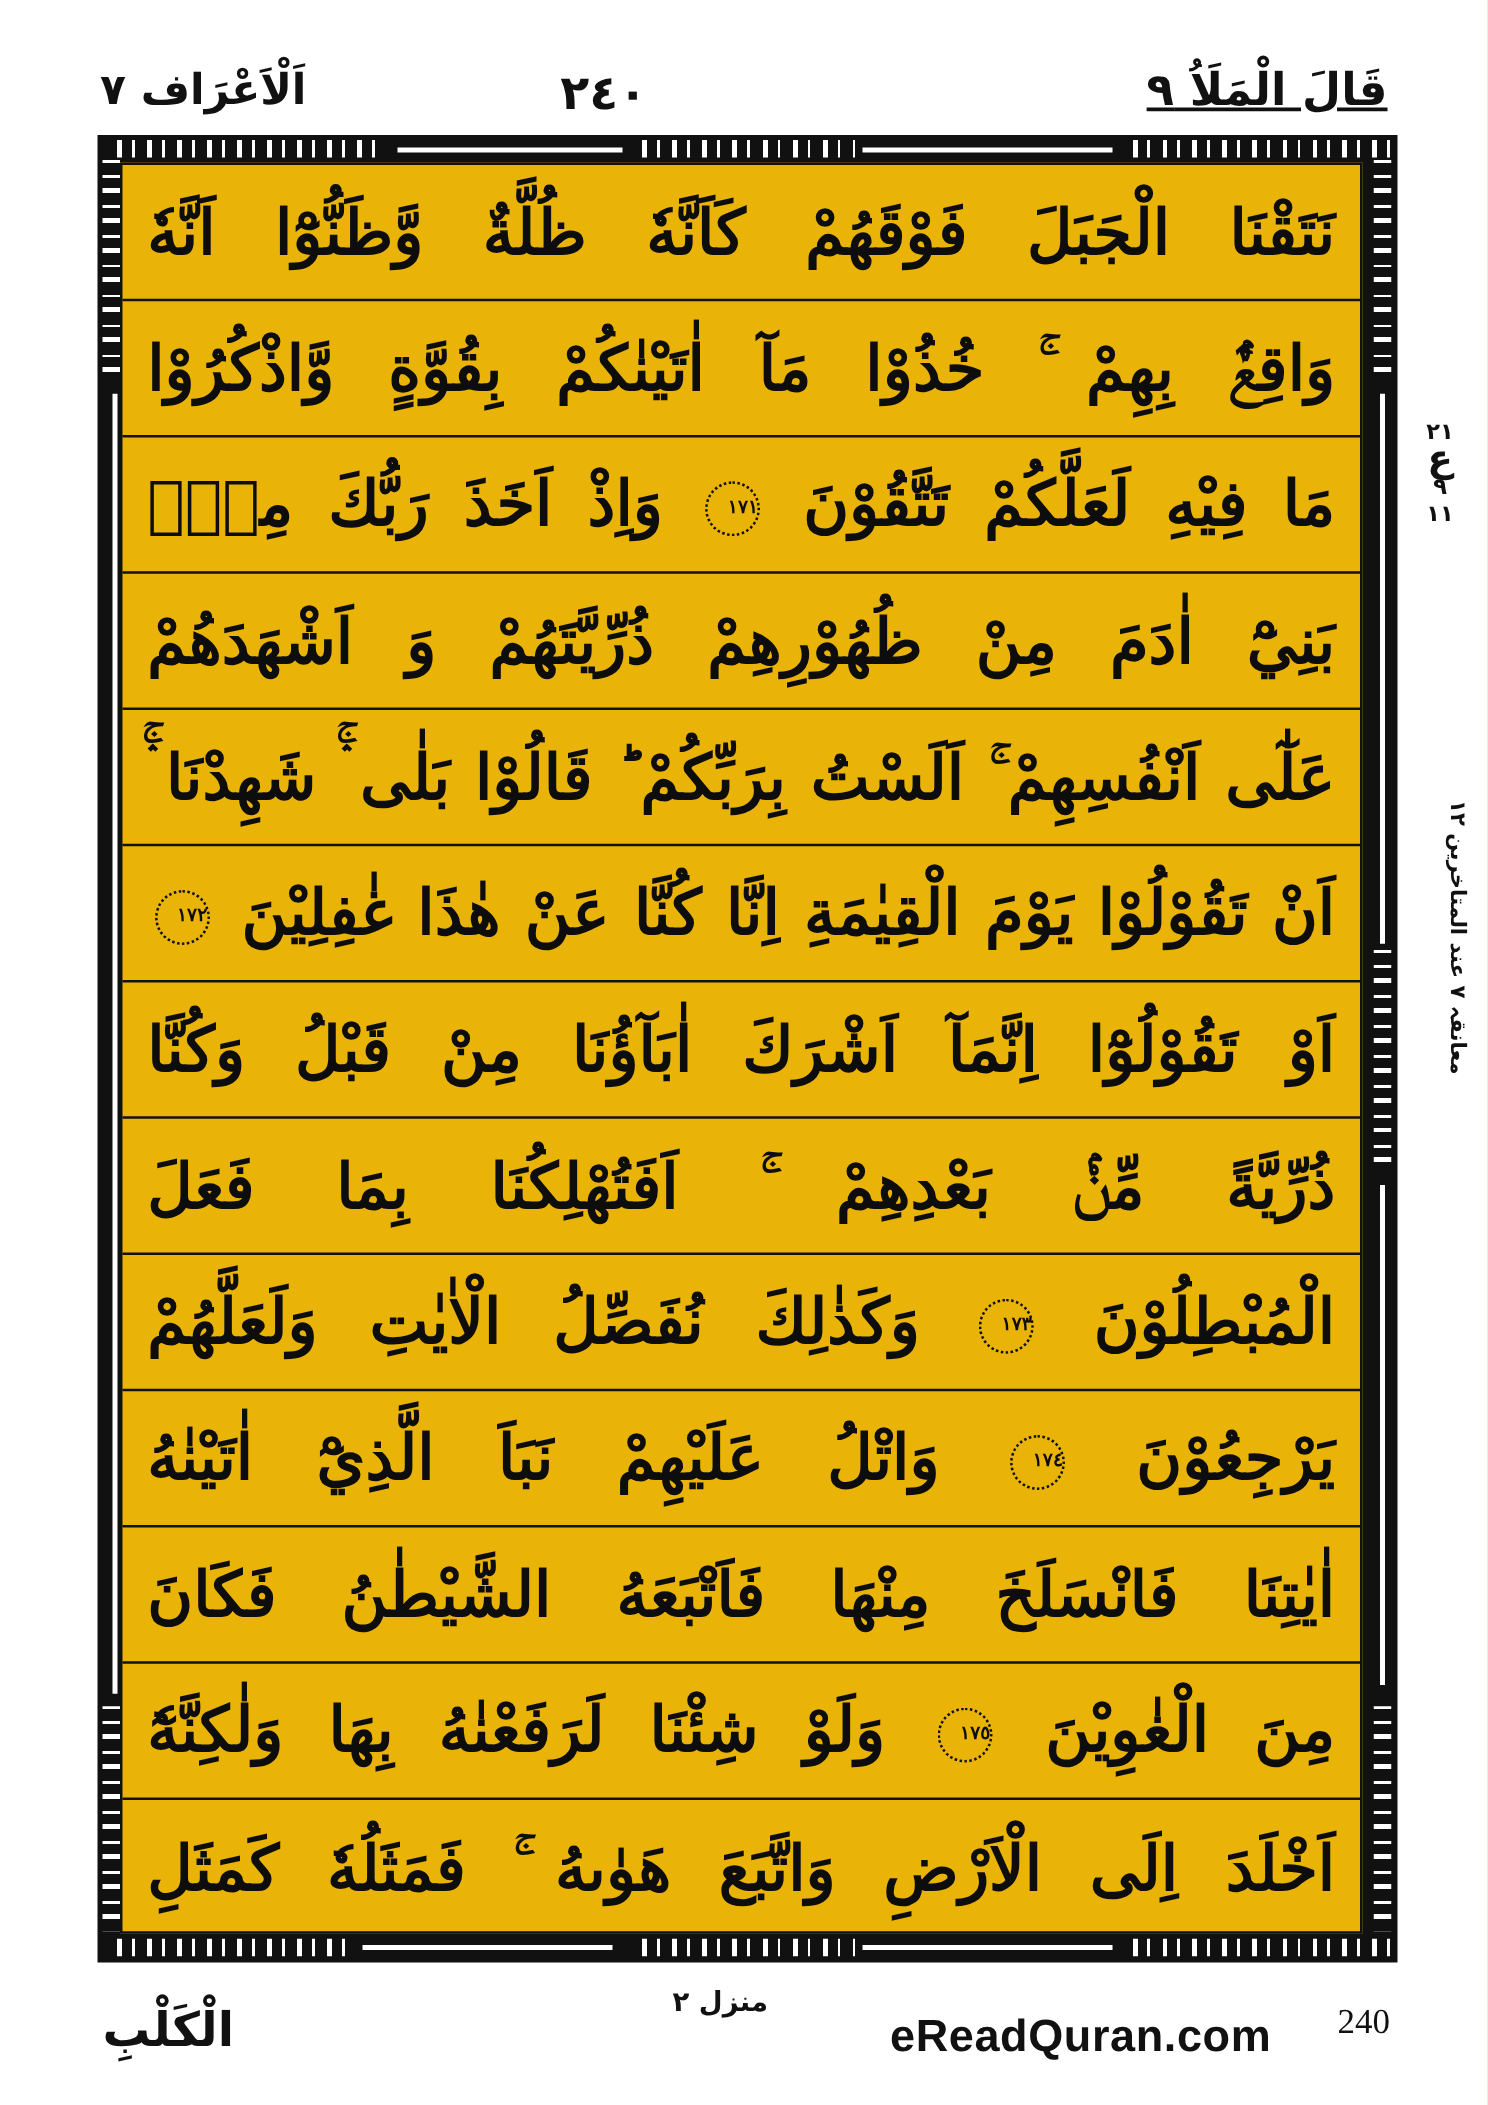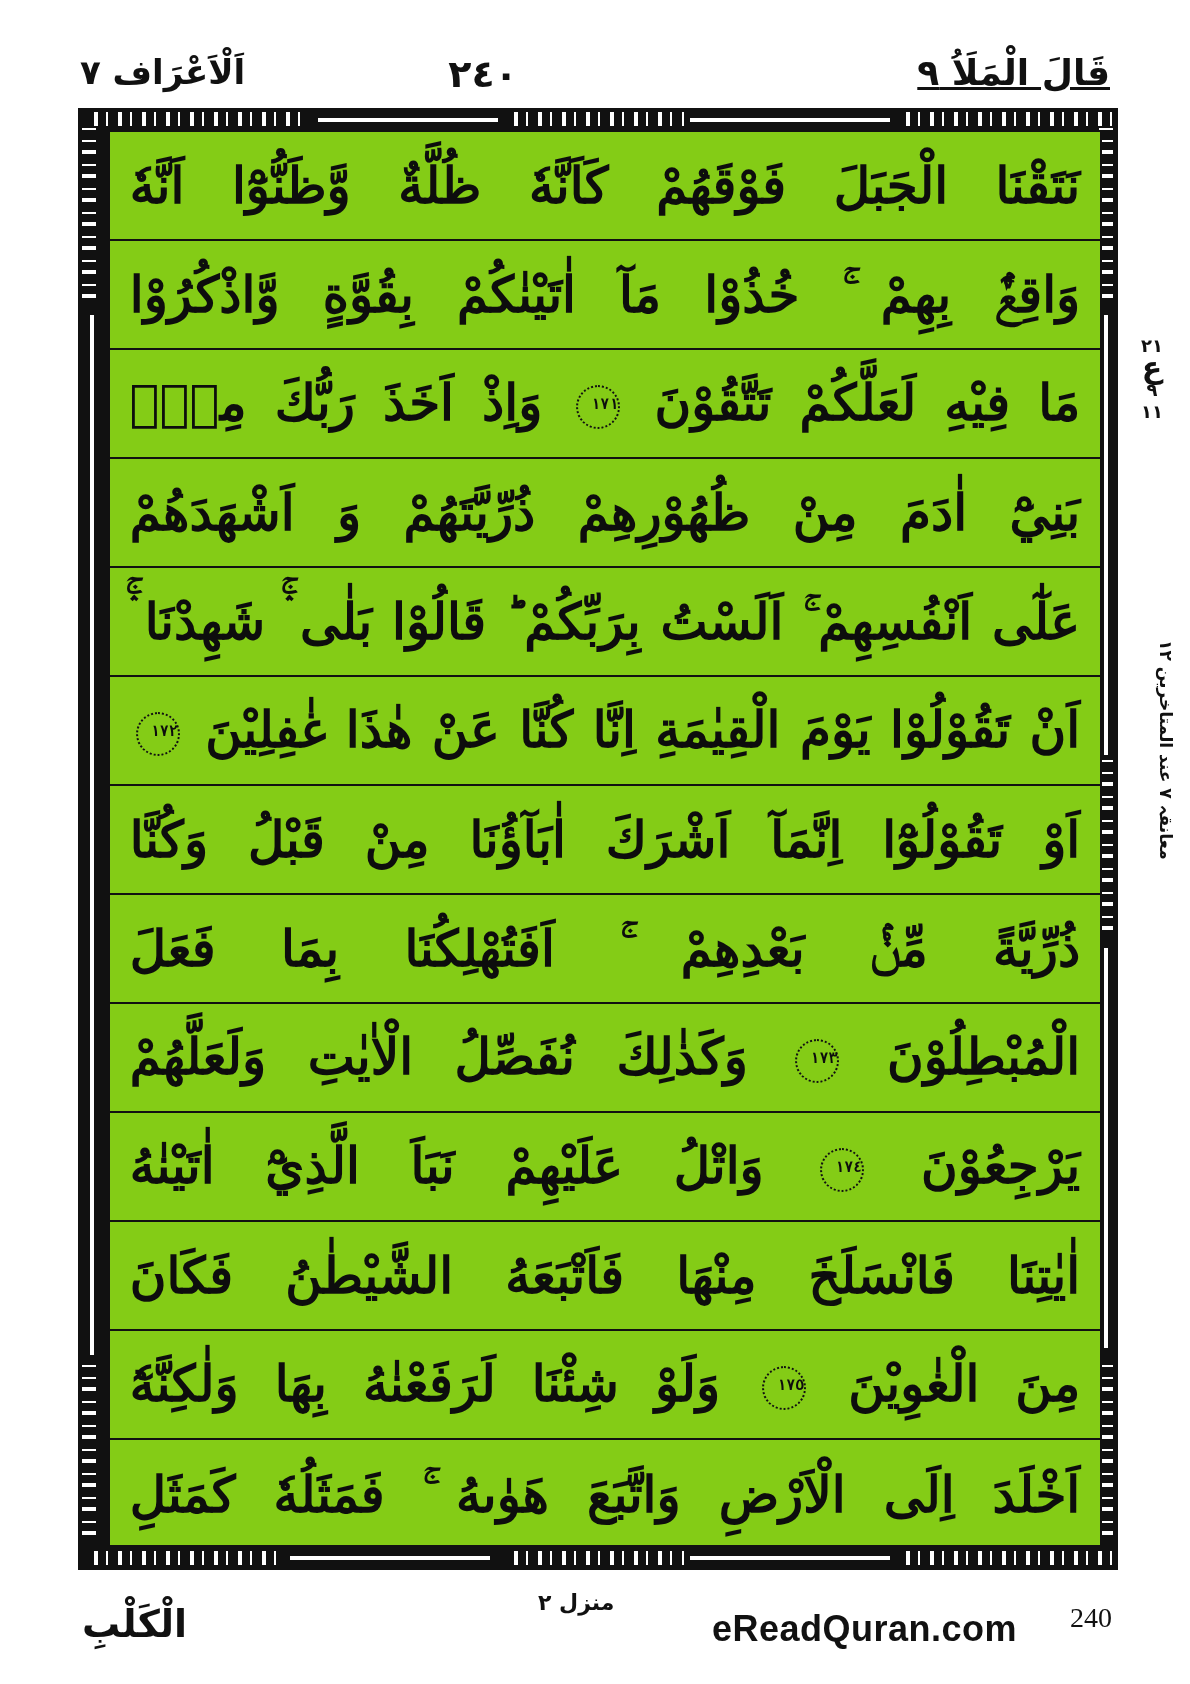--- a/index.html
+++ b/index.html
@@ -9,27 +9,27 @@
   .hdr-left { left:80px; font-size:34px; }
   .hdr-center { left:0; width:966px; text-align:center; font-size:38px; direction:ltr; }
   .hdr-right { right:80px; font-size:36px;text-decoration:underline; }
 
   
   .frame-outer { position:absolute; left:78px; top:108px; width:1040px; height:1462px; background:#111; }
   .orn-band { position:absolute; background:repeating-linear-gradient(90deg,#111 0 10px,#fff 10px 14px,#111 14px 22px,#fff 22px 24px); }
   .orn-band-v { position:absolute; background:repeating-linear-gradient(0deg,#111 0 10px,#fff 10px 14px,#111 14px 22px,#fff 22px 24px); }
   .plain-h { position:absolute; background:#fff; height:4px; }
   .plain-v { position:absolute; background:#fff; width:4px; }
-  .frame-inner { position:absolute; left:108px; top:130px; width:994px; height:1417px; background:#84cc16; border:2px solid #111; box-sizing:border-box; }
+  .frame-inner { position:absolute; left:96px; top:130px; width:994px; height:1417px; background:#eab308; border:2px solid #111; box-sizing:border-box; }
 
   .line { position:absolute; left:0; width:100%; height:109px; box-sizing:border-box; border-bottom:2px solid #111; display:flex; align-items:center; justify-content:center; }
   .line:last-child { border-bottom:none; }
   .ayah-text { direction:rtl; font-family:"DejaVu Serif", serif; font-weight:bold; font-size:50px; line-height:1; white-space:nowrap; color:#0d0d0d; text-align:justify; width:96%; text-align-last:justify; unicode-bidi:plaintext; }
 
-  .marker { display:inline-block; width:40px; height:40px; border-radius:50%; border:2px dotted #111; font-size:15px; text-align:right; line-height:38px; font-family:Liberation Mono, monospace; vertical-align:middle; margin:0 6px; }
+  .marker { display:inline-block; width:40px; height:40px; border-radius:50%; border:2px dotted #111; font-size:15px; text-align:right; line-height:38px; font-family:Liberation Serif, serif; vertical-align:middle; margin:0 6px; }
 
   .margin-note { position:absolute; right:18px; font-family:"DejaVu Sans", sans-serif; font-weight:bold; color:#111; }
   .ruku { top:335px; width:40px; text-align:center; font-size:18px; line-height:22px; }
   .ruku .big { font-size:30px; }
   .waqf-note { top:560px; right:14px; writing-mode:vertical-rl; font-size:17px; height:300px; direction:rtl; }
 
   .ftr { position:absolute; top:1602px; color:#111; }
   .ftr-left { left:82px; font-size:38px; font-weight:bold; direction:rtl; font-family:"DejaVu Sans", sans-serif; }
   .ftr-manzil { left:538px; top:1590px; font-size:22px; font-weight:bold; direction:rtl; }
   .ftr-site { left:712px; top:1608px; font-size:36px; font-weight:bold; font-family:"Liberation Sans", sans-serif; letter-spacing:0.5px; }

